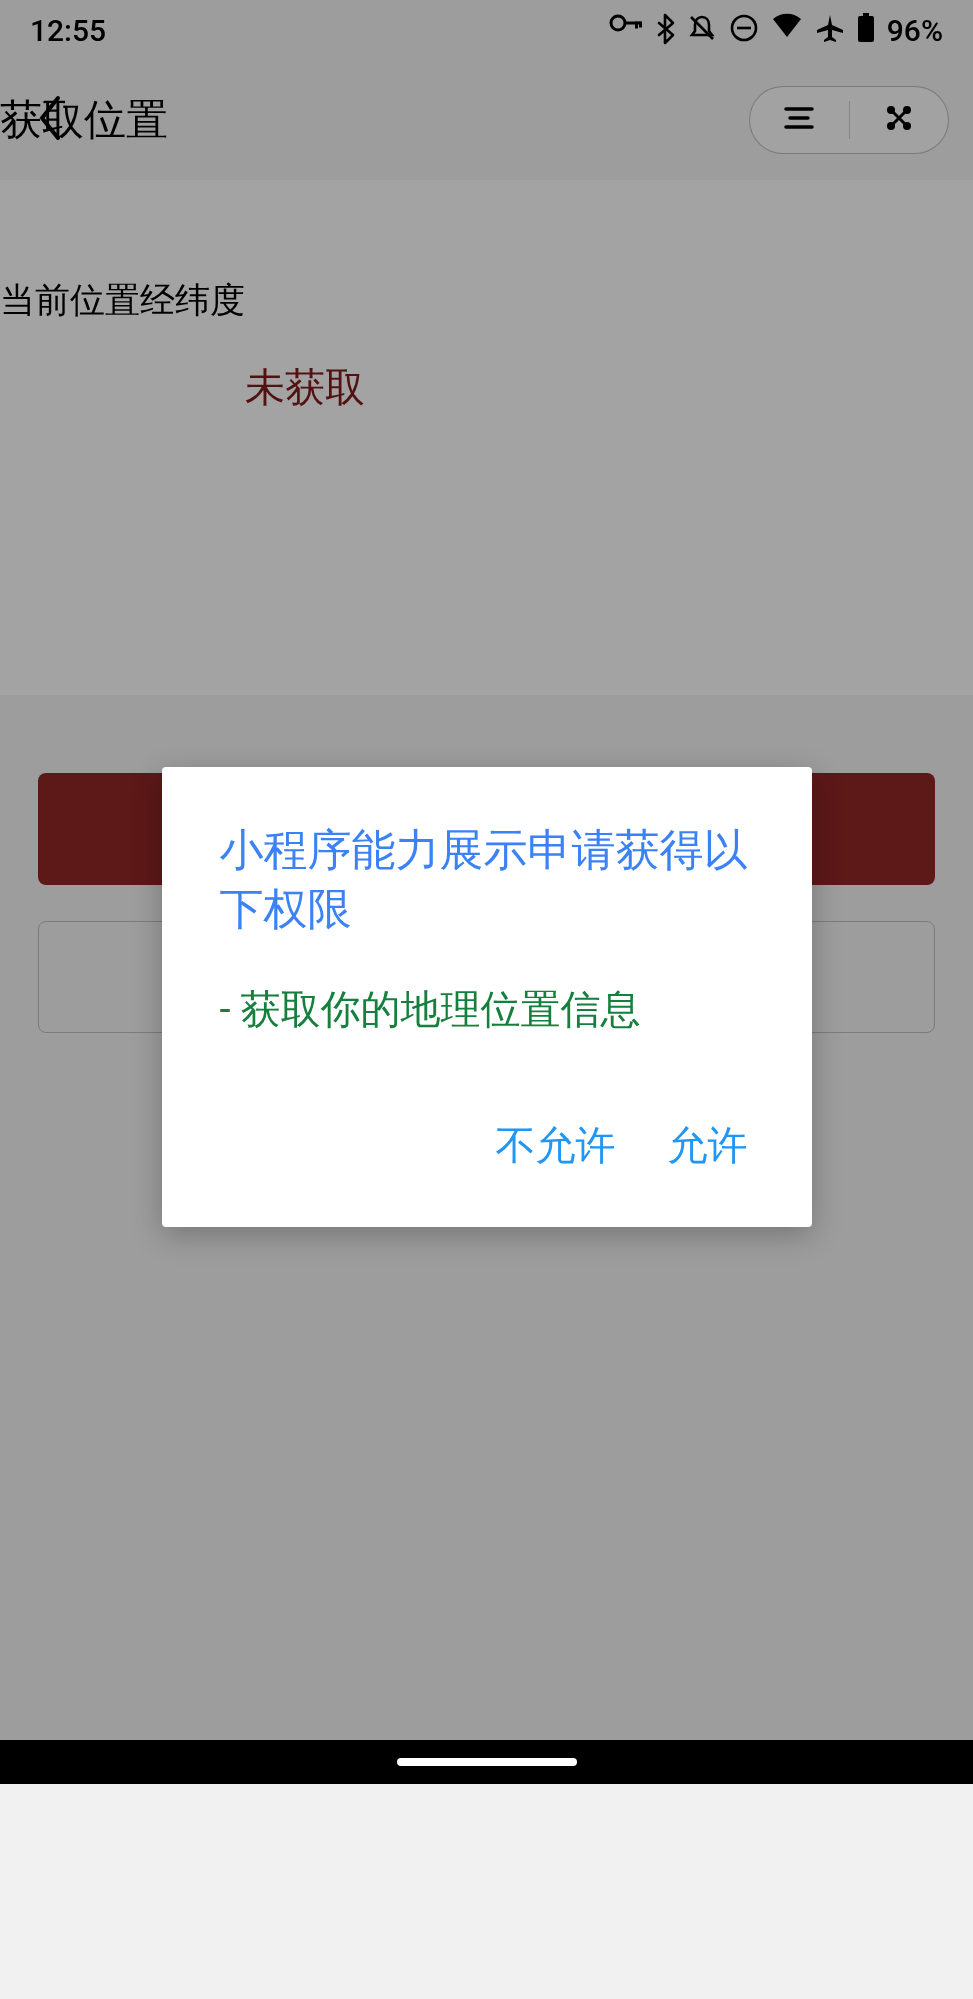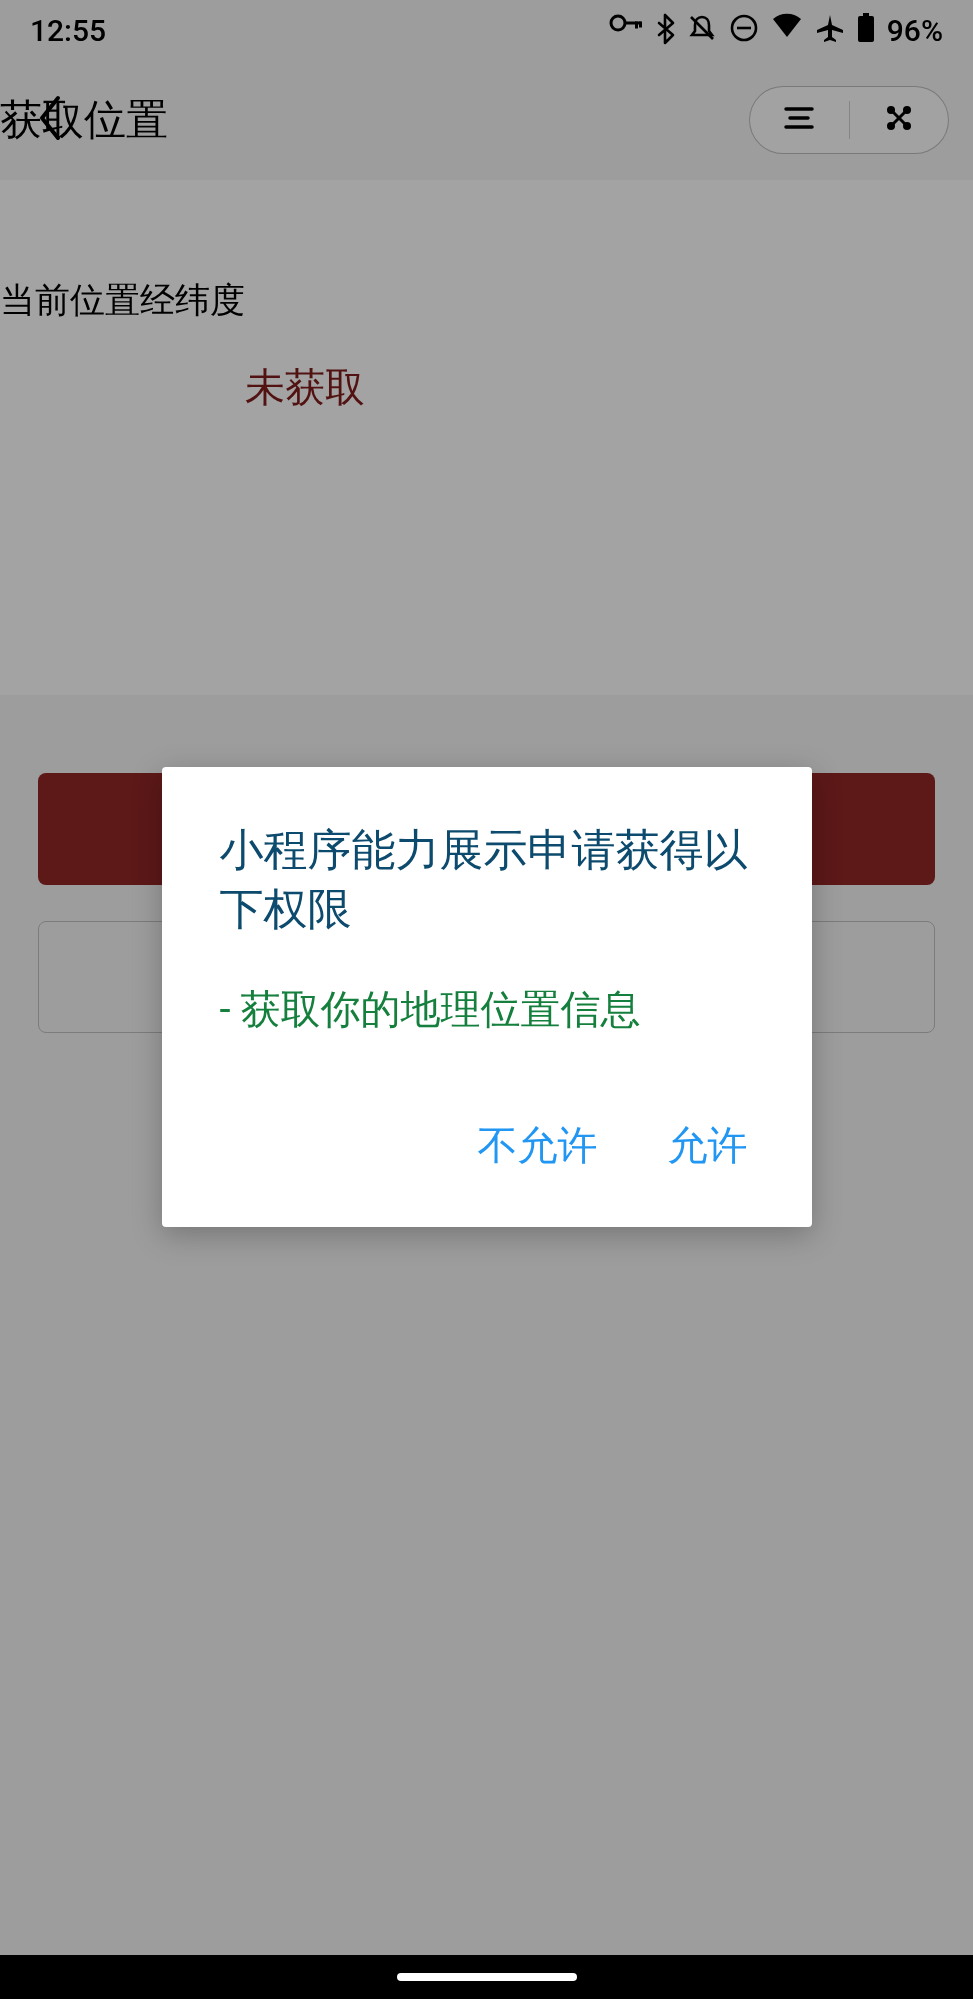--- a/index.html
+++ b/index.html
@@ -4,21 +4,21 @@
 <style>
   * { margin: 0; padding: 0; box-sizing: border-box; }
   html, body { width: 100%; height: 100%; }
   body {
     font-family: -apple-system, BlinkMacSystemFont, "Segoe UI", Roboto, "PingFang SC", "Hiragino Sans GB", "Microsoft YaHei", sans-serif;
     background: #f1f1f1;
     overflow: hidden;
   }
   .screen {
     width: 973px;
-    height: 1999px;
+    height: 1784px;
     position: relative;
     background: #f1f1f1;
   }
 
   
   .status-bar {
     height: 60px;
     background: #f1f1f1;
     display: flex;
     align-items: center;
@@ -148,35 +148,35 @@
     top: 767px;
     transform: translateX(-50%);
     width: 650px;
     background: #fff;
     border-radius: 4px;
     box-shadow: 0 8px 30px rgba(0,0,0,0.25);
     padding: 54px 58px 50px 58px;
   }
   .dialog-title {
     font-size: 44px;
-    color: #0c4a6e;
+    color: #3b82f6;
     line-height: 1.35;
     font-weight: 400;
   }
   .dialog-desc {
     margin-top: 44px;
     font-size: 40px;
     color: #15803d;
     line-height: 1.3;
   }
   .dialog-actions {
     margin-top: 78px;
     display: flex;
     justify-content: flex-end;
-    gap: 58px;
+    gap: 40px;
   }
   .dialog-action {
     font-size: 40px;
     color: #2196f3;
     background: none;
     border: none;
     padding: 4px 6px;
   }
 
   

